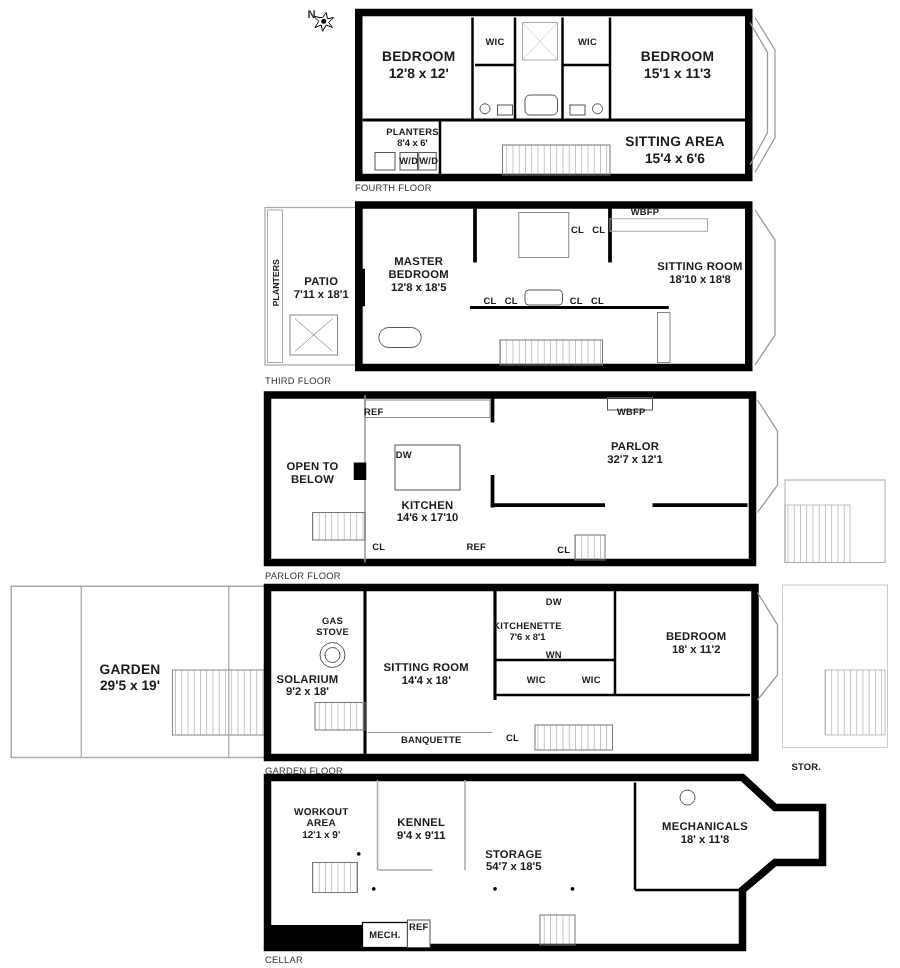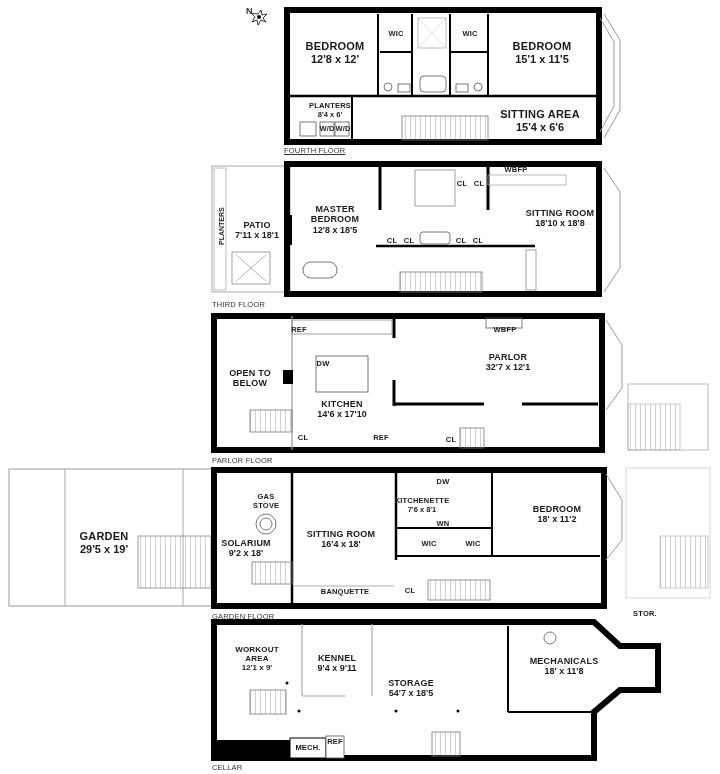--- a/index.html
+++ b/index.html
@@ -143,21 +143,21 @@
   </g>
 </svg>
 
 <span class="fl" style="left:246px;top:6px;font-weight:bold;font-size:9px;">N</span>
 <div class="lbl" style="left:335px;top:40px;">
     <span class="n">BEDROOM</span>
     <span class="d">12'8 x 12'</span>
   </div>
 <div class="lbl" style="left:542px;top:40px;">
     <span class="n">BEDROOM</span>
-    <span class="d">15'1 x 11'5</span>
+    <span class="d">15'1 x 11'3</span>
   </div>
 <div class="lbl" style="left:540px;top:108px;">
     <span class="n">SITTING AREA</span>
     <span class="d">15'4 x 6'6</span>
   </div>
 <div class="lbl sm" style="left:330px;top:102px;">
     <span class="n">PLANTERS</span>
     <span class="d">8'4 x 6'</span>
   </div>
 <div class="lbl sm" style="left:396px;top:30px;">
@@ -165,21 +165,21 @@
   </div>
 <div class="lbl sm" style="left:470px;top:30px;">
     <span class="n">WIC</span>
   </div>
 <div class="lbl sm" style="left:327px;top:125px;">
     <span class="n">W/D</span>
   </div>
 <div class="lbl sm" style="left:343px;top:125px;">
     <span class="n">W/D</span>
   </div>
-<span class="fl" style="left:284px;top:146px;text-decoration:underline;">FOURTH FLOOR</span>
+<span class="fl" style="left:284px;top:146px;">FOURTH FLOOR</span>
 
 <div class="lbl md" style="left:257px;top:220px;">
     <span class="n">PATIO</span>
     <span class="d">7'11 x 18'1</span>
   </div>
 <div class="lbl md" style="left:335px;top:204px;">
     <span class="n" style="white-space:normal;width:60px;margin:0 auto;">MASTER BEDROOM</span>
     <span class="d">12'8 x 18'5</span>
   </div>
 <div class="lbl md" style="left:560px;top:208px;">
@@ -244,21 +244,21 @@
 <div class="lbl" style="left:104px;top:530px;">
     <span class="n">GARDEN</span>
     <span class="d">29'5 x 19'</span>
   </div>
 <div class="lbl md" style="left:246px;top:538px;">
     <span class="n">SOLARIUM</span>
     <span class="d">9'2 x 18'</span>
   </div>
 <div class="lbl md" style="left:341px;top:529px;">
     <span class="n">SITTING ROOM</span>
-    <span class="d">16'4 x 18'</span>
+    <span class="d">14'4 x 18'</span>
   </div>
 <div class="lbl sm" style="left:422px;top:497px;">
     <span class="n">KITCHENETTE</span>
     <span class="d">7'6 x 8'1</span>
   </div>
 <div class="lbl md" style="left:557px;top:504px;">
     <span class="n">BEDROOM</span>
     <span class="d">18' x 11'2</span>
   </div>
 <div class="lbl sm" style="left:266px;top:493px;">

